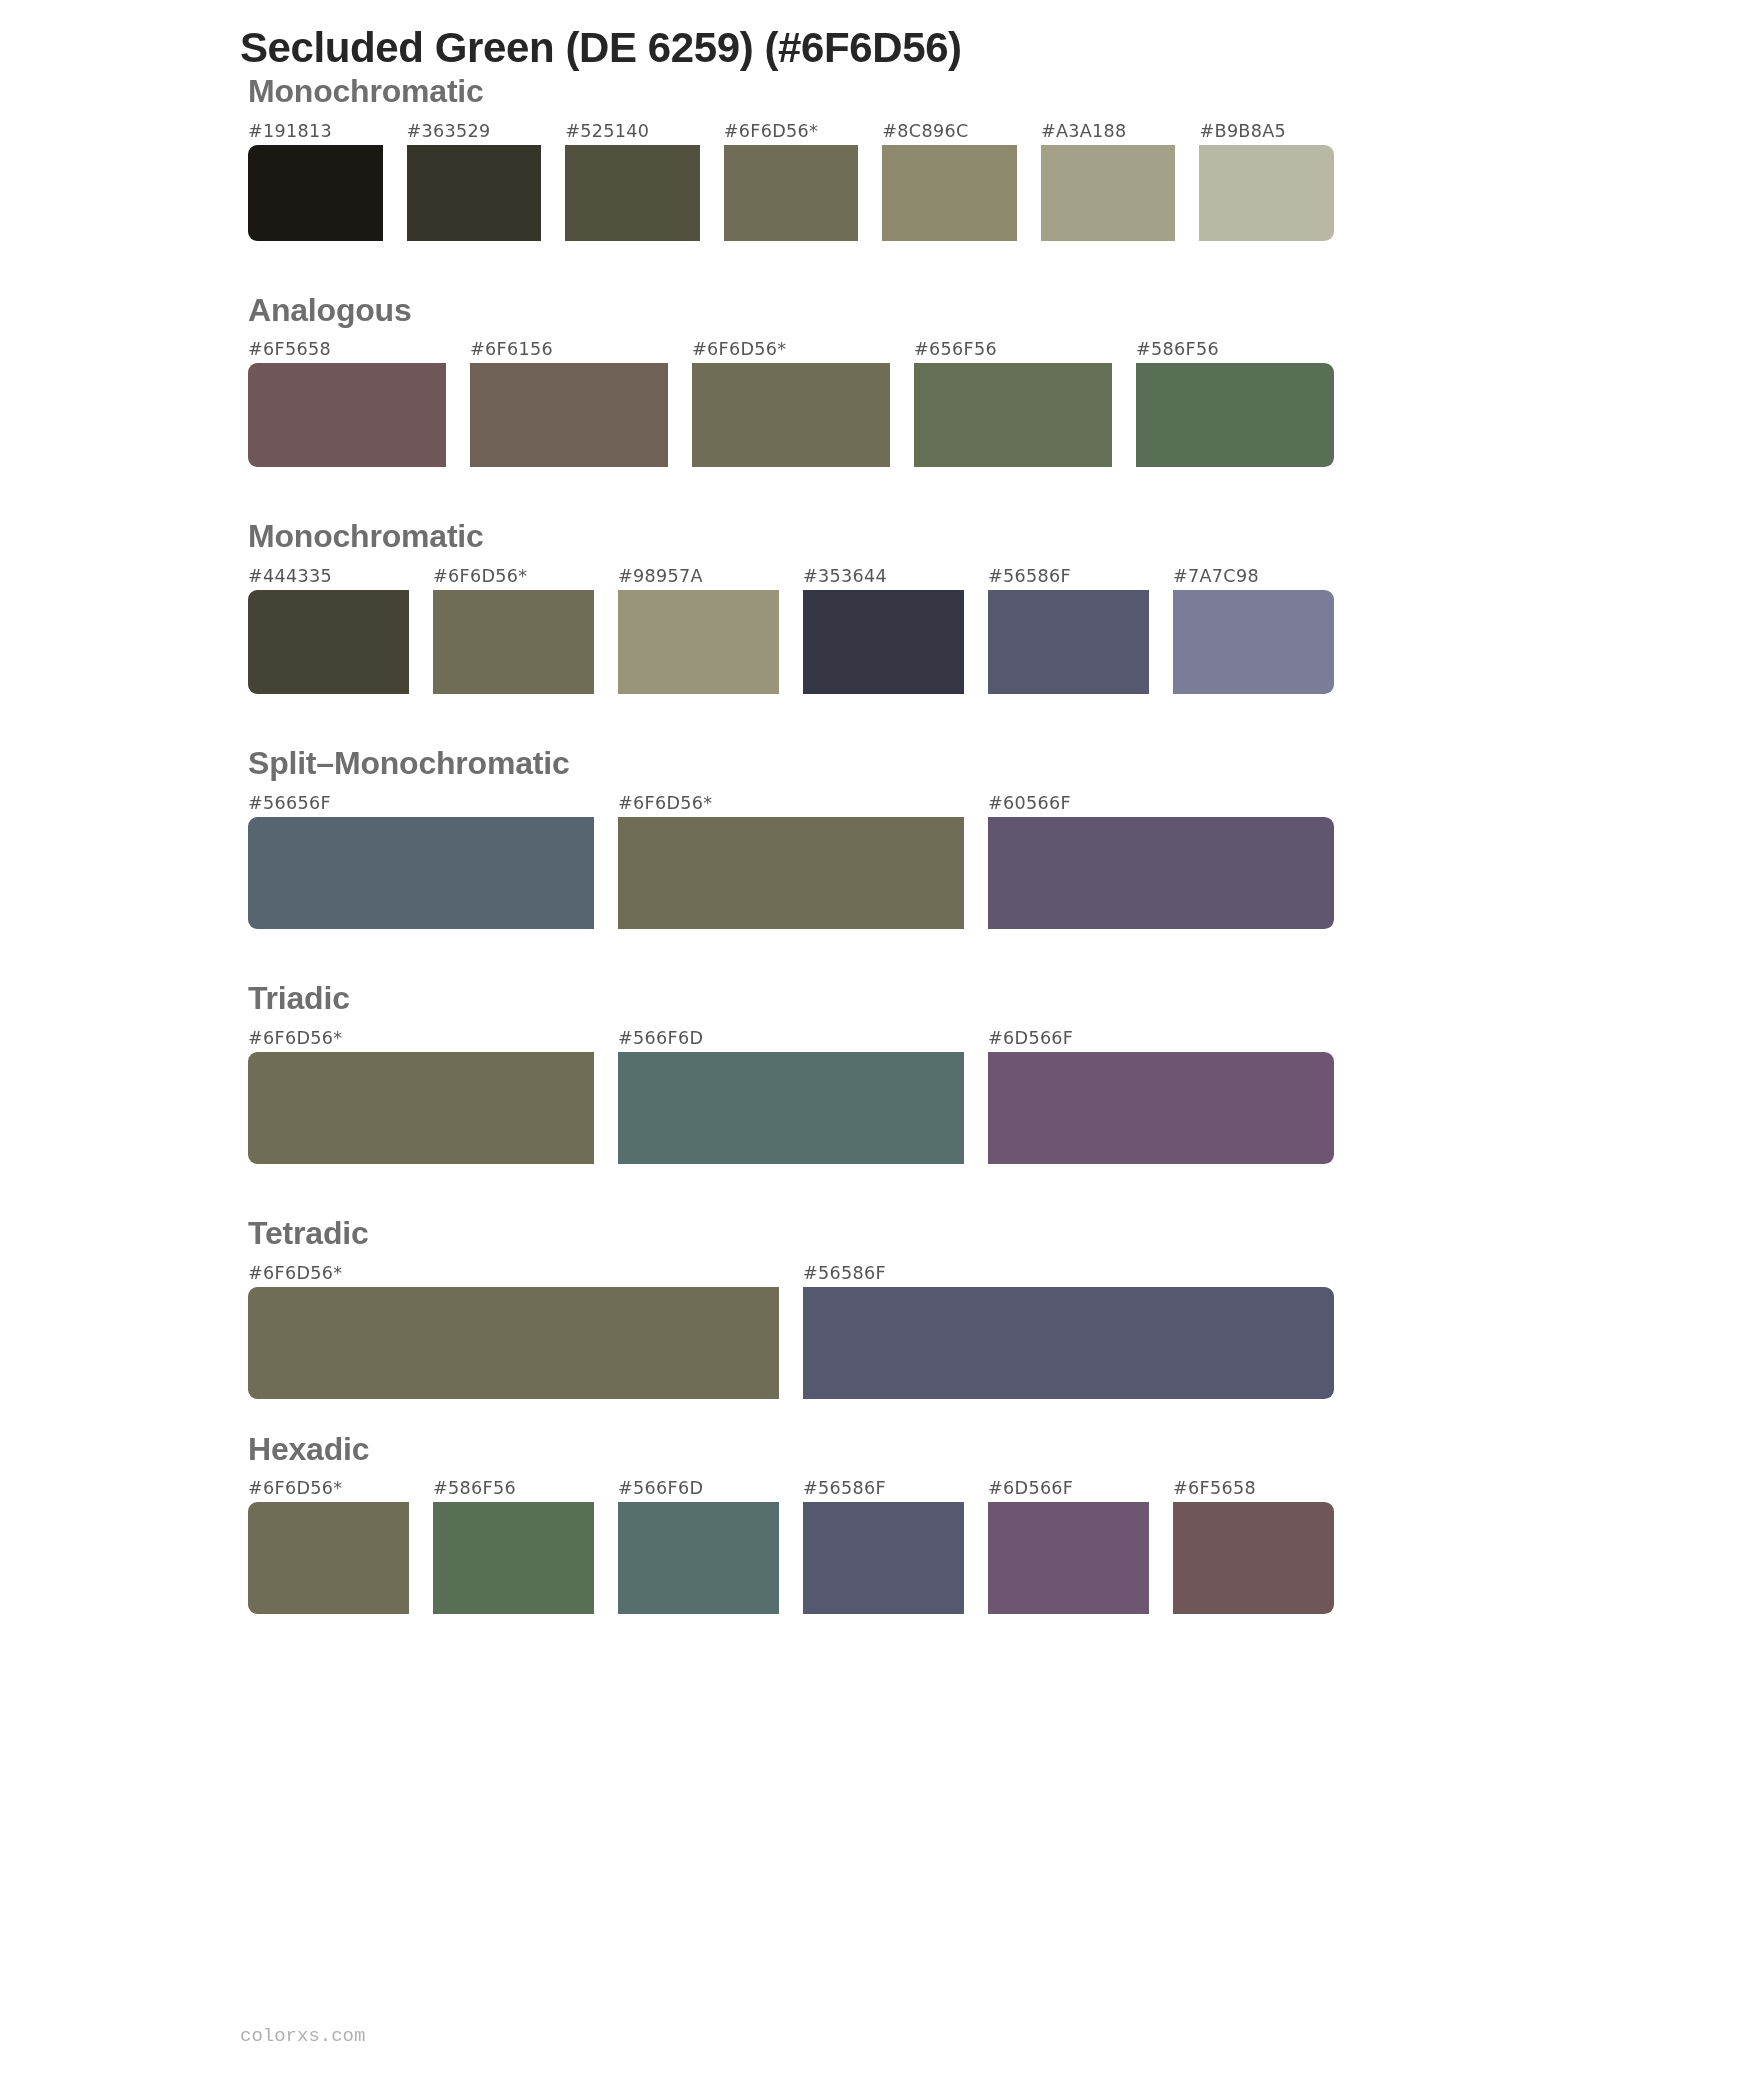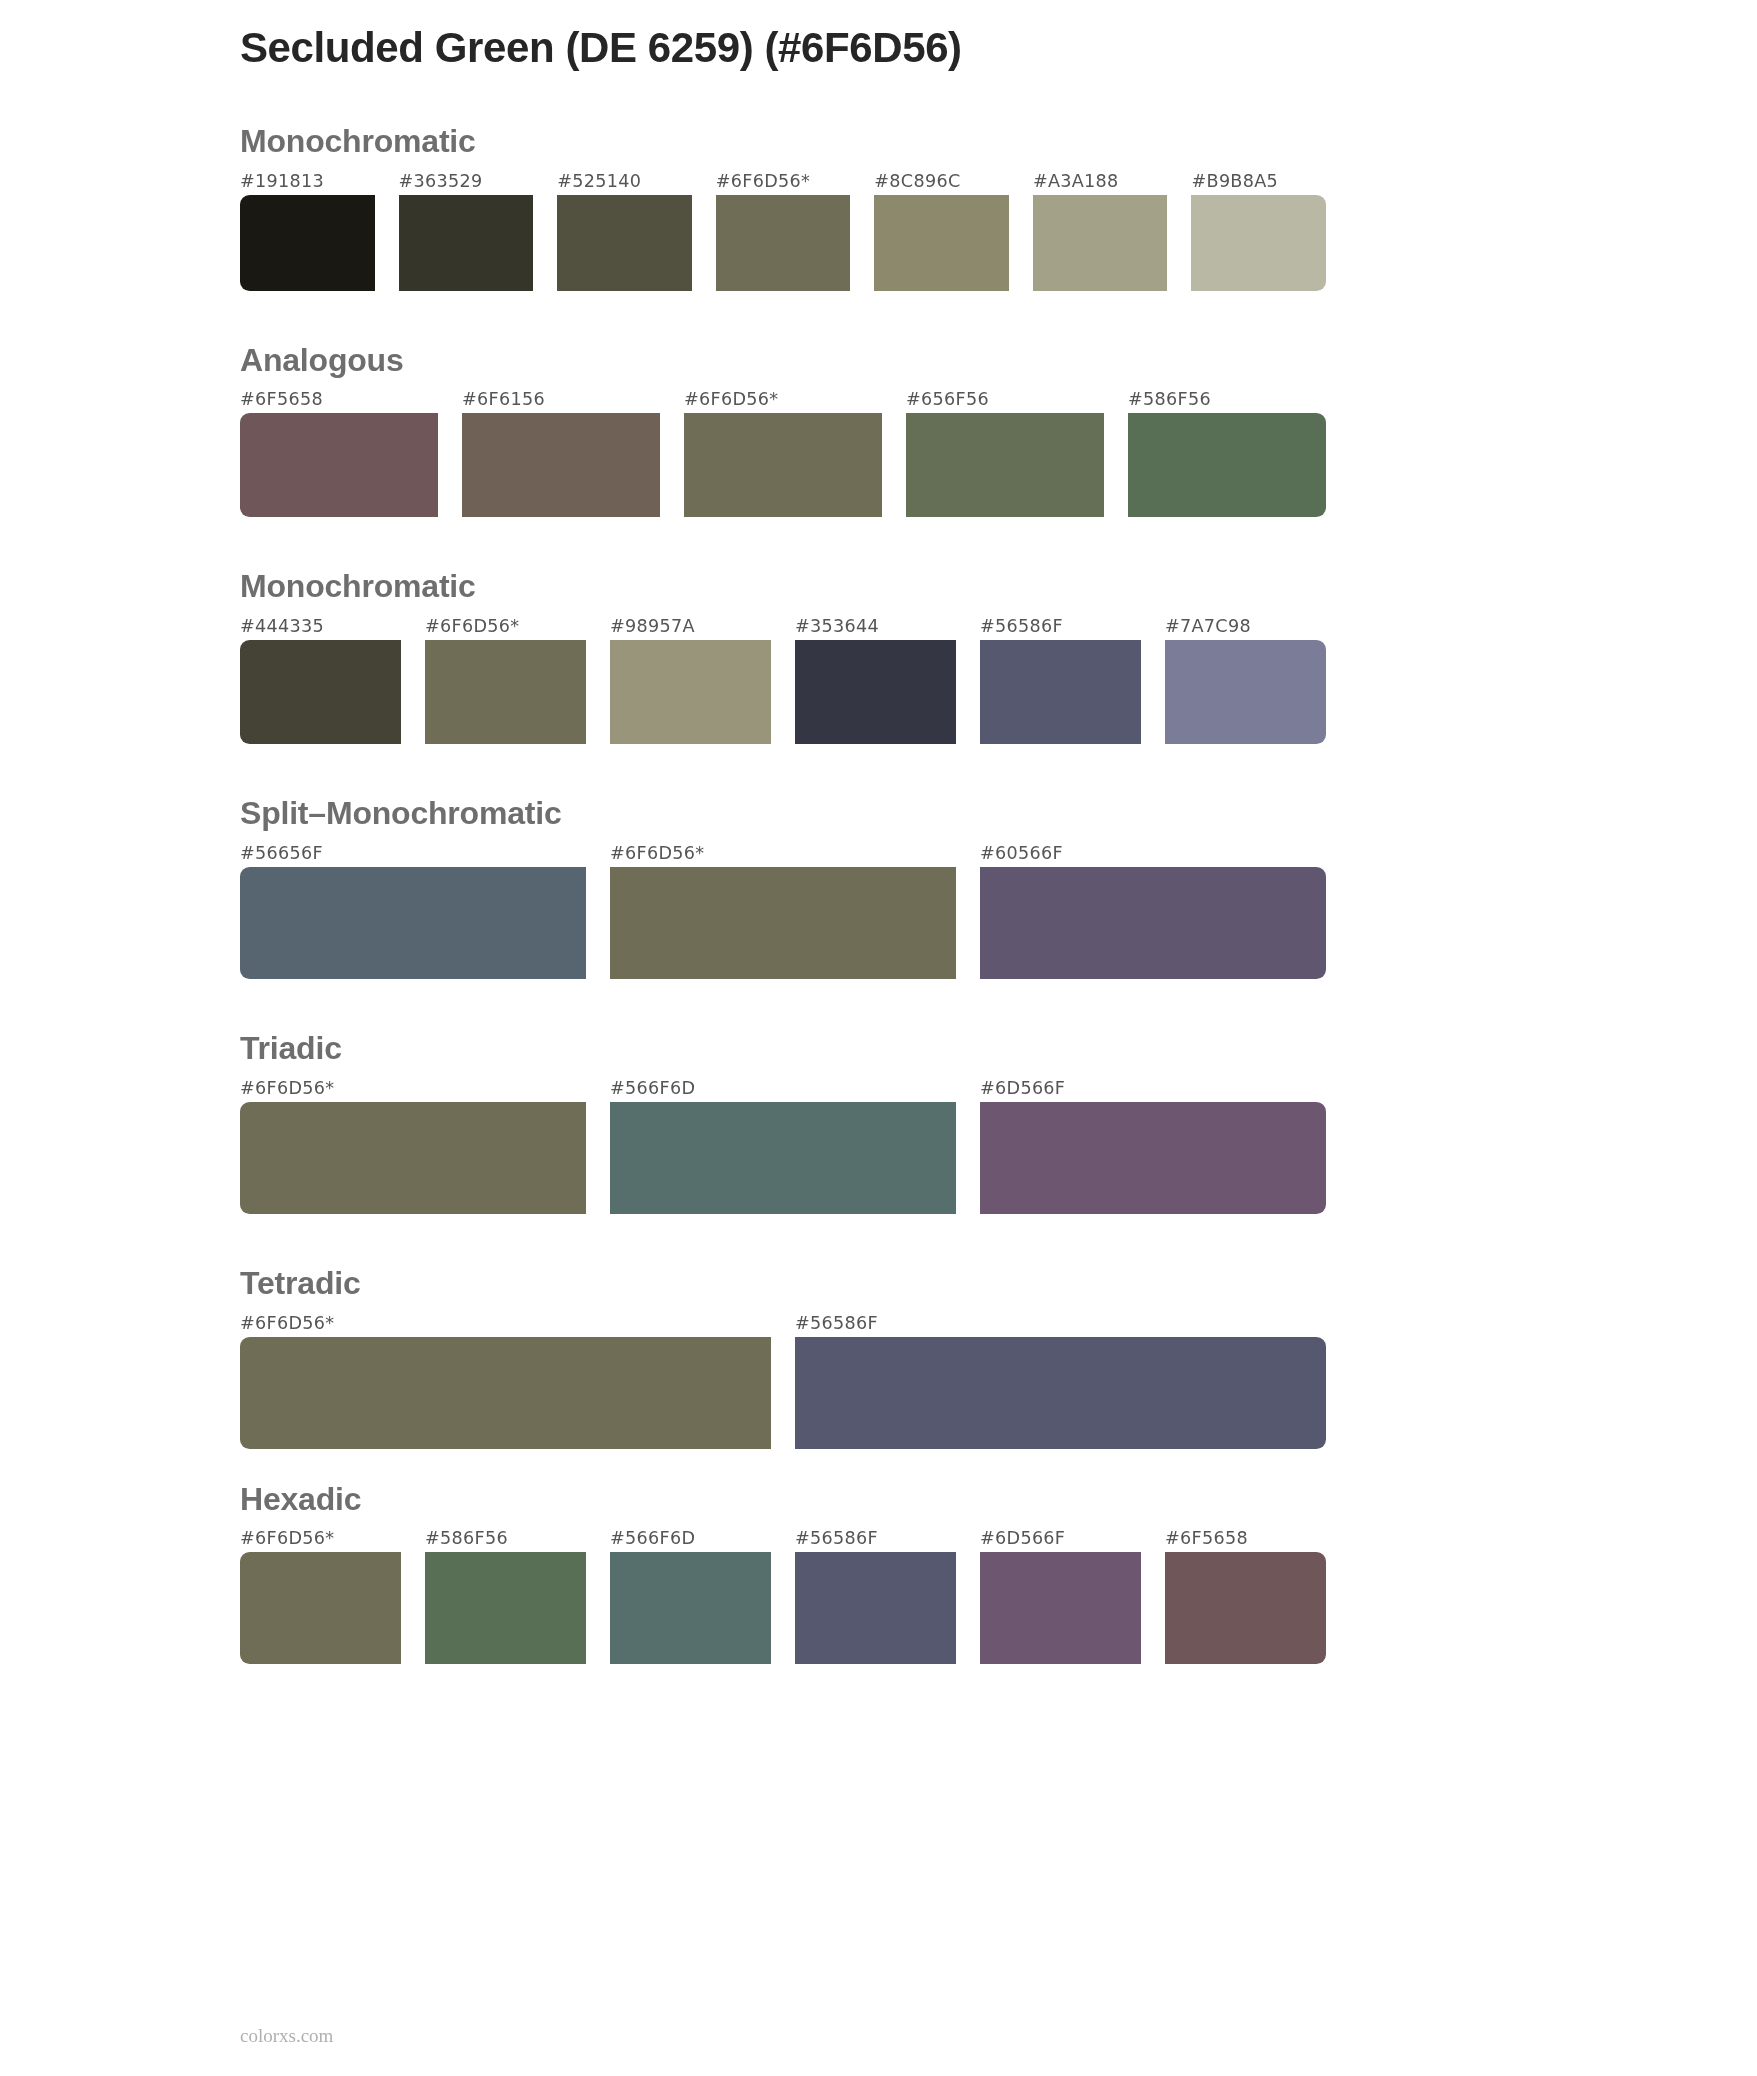--- a/index.html
+++ b/index.html
@@ -40,21 +40,21 @@
     font-size: 34px;
     font-weight: bold;
     letter-spacing: -0.2px;
     color: #262626;
     margin: 11.2px 0 0 0;
     line-height: 1.1;
   }
 
   
   .sections {
-    margin-top: 50px;
+    padding-left: 8px;
   }
   .section {
     position: relative;
     padding-left: 240px;
   }
   .section-title {
     font-size: 32px;
     font-weight: bold;
     color: #6b6b6b;
     margin: 0 0 8px 0;
@@ -119,21 +119,21 @@
   .sec-analog .section-title,
   .sec-mono .section-title { color: #6e6e6e; }
 
   
   .footer {
     position: absolute;
     left: 240px;
     bottom: 30px;
     font-size: 19px;
     color: #b0b0b0;
-    font-family: Liberation Serif, serif;
+    font-family: Liberation Mono, monospace;
   }
 </style>
 </head>
 <body>
 
 <div class="page">
 
   <div class="header">
     <h1 class="page-title">Secluded Green (DE 6259) (#6F6D56)</h1>
   </div>

